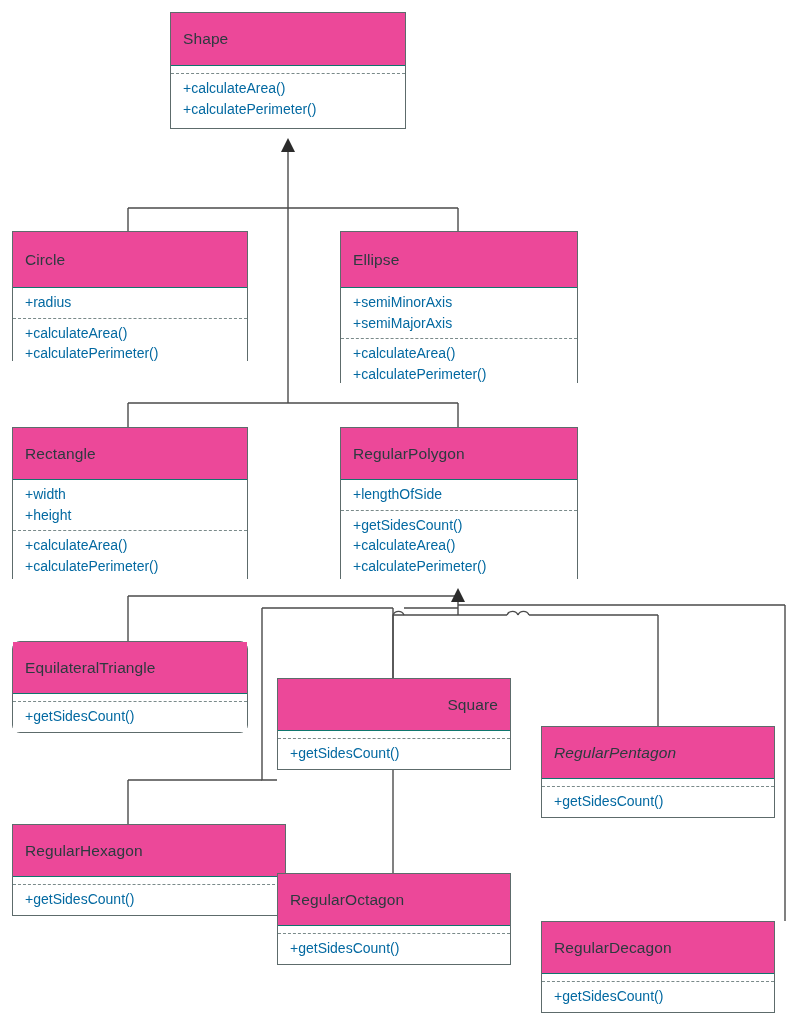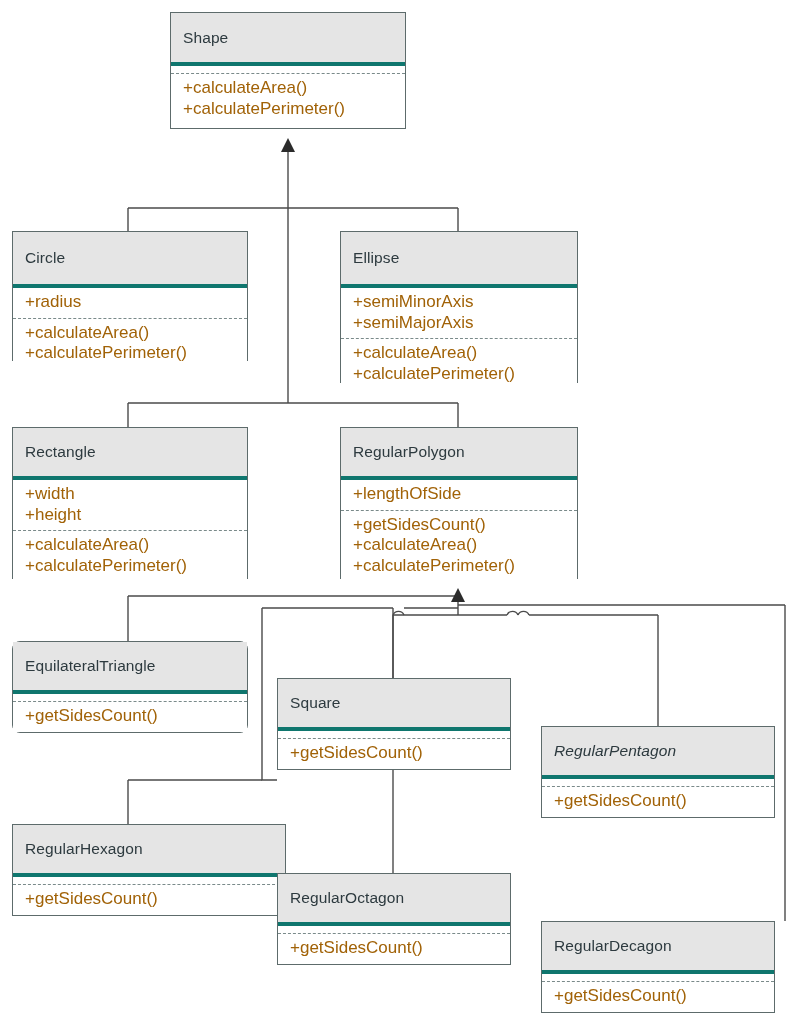--- a/index.html
+++ b/index.html
@@ -25,22 +25,22 @@
   }
   .uml-class {
     position: absolute;
     box-sizing: border-box;
     border: 1px solid #5d6b6b;
     background: #ffffff;
     z-index: 5;
   }
   .uml-header {
     box-sizing: border-box;
-    background: #e5e5e5;
-    border-bottom: 4px solid #0f766e;
+    background: #ec4899;
+    border-bottom: 1px solid #0f766e;
     display: flex;
     align-items: center;
     padding: 0 12px;
   }
   .uml-name {
     font-size: 15.5px;
     color: #2d3a3f;
     letter-spacing: 0.1px;
     white-space: nowrap;
   }
@@ -54,22 +54,22 @@
     padding: 4px 12px 5px 12px;
   }
   .uml-compartment.dashed-top {
     border-top: 1px dashed #7a8a8a;
   }
   .uml-compartment.empty-attrs {
     padding: 0;
     height: 7px;
   }
   .uml-member {
-    font-size: 17px;
-    color: #a16207;
+    font-size: 14px;
+    color: #0369a1;
     line-height: 20.5px;
     white-space: nowrap;
   }
 </style>
 </head>
 <body>
 
 <div id="diagram-root">
 
   <svg id="connector-layer" viewBox="0 0 800 1027" width="800" height="1027" xmlns="http://www.w3.org/2000/svg">
@@ -211,21 +211,21 @@
     </div>
     <div class="uml-body">
       <div class="uml-compartment empty-attrs"></div>
       <div class="uml-compartment dashed-top">
         <div class="uml-member">+getSidesCount()</div>
       </div>
     </div>
   </div>
 
   <div class="uml-class" style="left:277px; top:678px; width:234px; height:92px;">
-    <div class="uml-header" style="height:52px;">
+    <div class="uml-header" style="height:52px;justify-content:flex-end;">
       <span class="uml-name">Square</span>
     </div>
     <div class="uml-body">
       <div class="uml-compartment empty-attrs"></div>
       <div class="uml-compartment dashed-top">
         <div class="uml-member">+getSidesCount()</div>
       </div>
     </div>
   </div>
 

